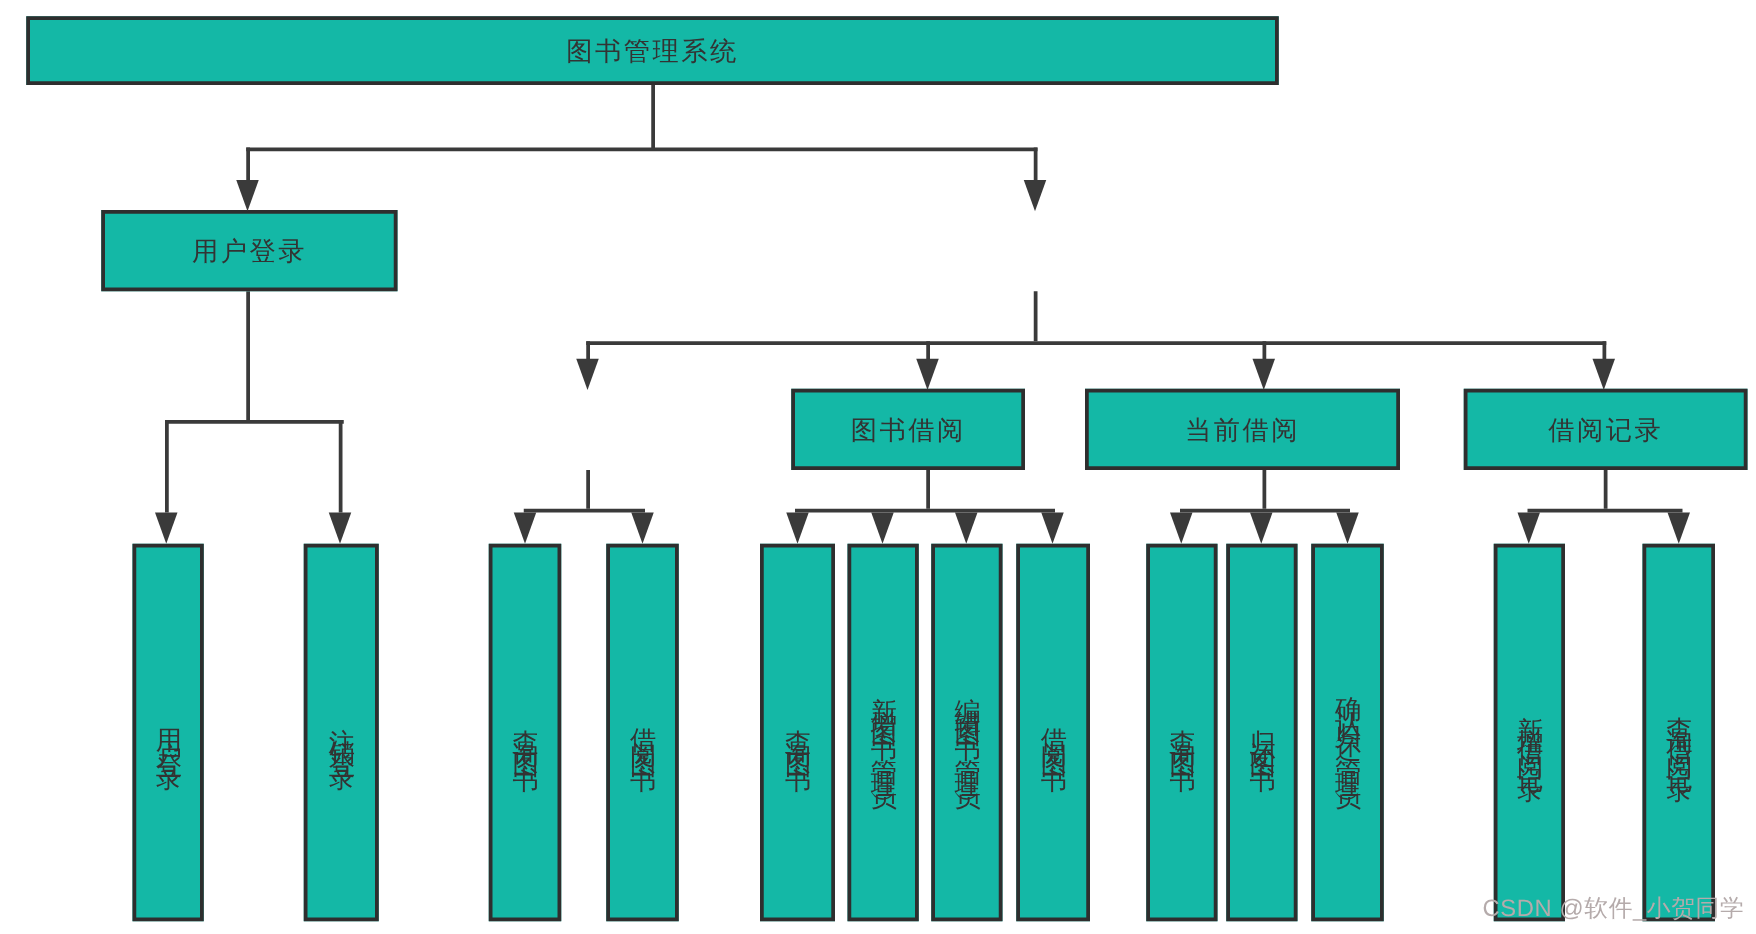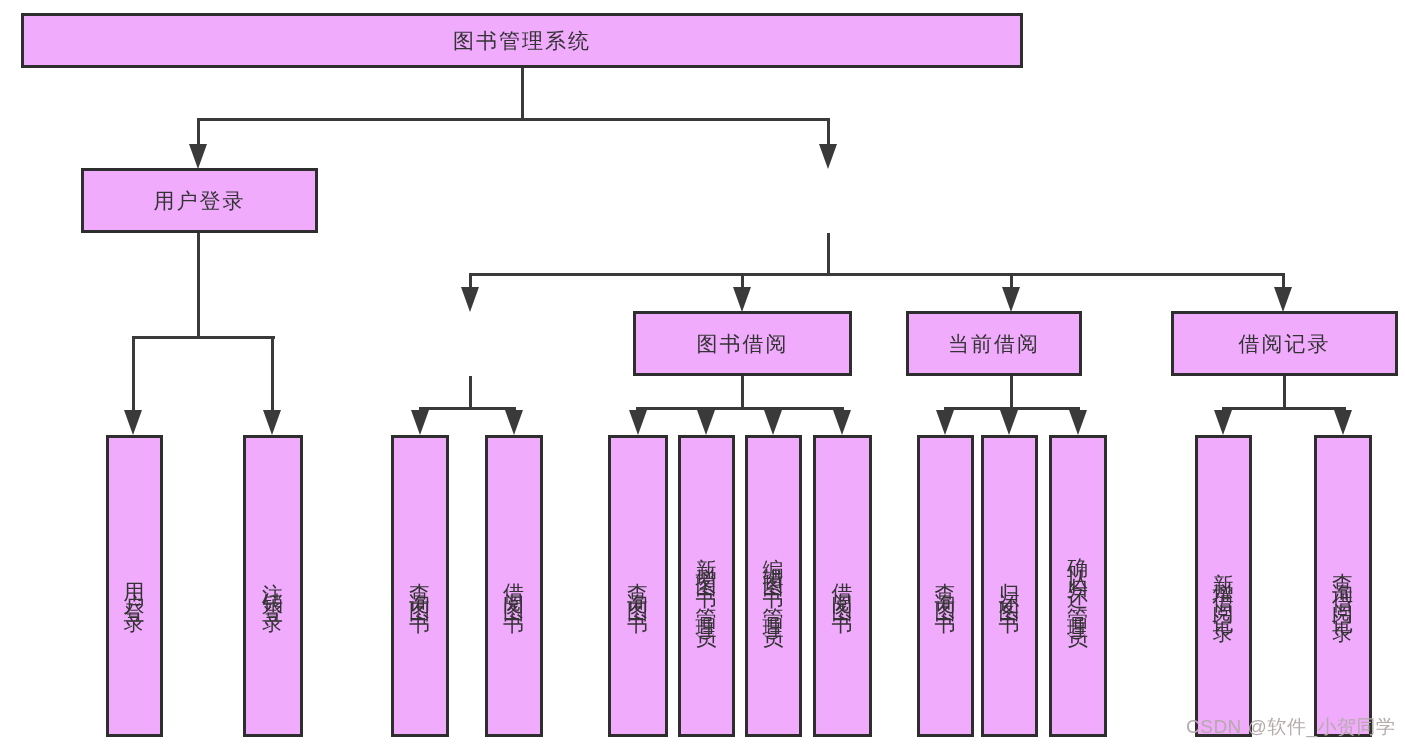--- a/index.html
+++ b/index.html
@@ -14,21 +14,21 @@
   .canvas{
     position:relative;
     width:1405px;height:747px;
     background:var(--background);
     overflow:hidden;
   }
   .box{
     position:absolute;
     box-sizing:border-box;
     border:3px solid var(--box-border);
-    background:#f0abfc;
+    background:#14b8a6;
     display:flex;
     align-items:center;
     justify-content:center;
     color:var(--text);
     z-index:2;
   }
   .box.h span{
     font-size:21px;
     letter-spacing:2px;
     white-space:nowrap;
@@ -95,24 +95,24 @@
   <div class="line" style="left:469px;top:273px;width:816px;height:3px"></div>
   <div class="line" style="left:469px;top:273px;width:3px;height:16px"></div>
   <div class="arr" style="left:461px;top:287px"></div>
   <div class="line" style="left:741px;top:273px;width:3px;height:16px"></div>
   <div class="arr" style="left:733px;top:287px"></div>
   <div class="line" style="left:1010px;top:273px;width:3px;height:16px"></div>
   <div class="arr" style="left:1002px;top:287px"></div>
   <div class="line" style="left:1282px;top:273px;width:3px;height:16px"></div>
   <div class="arr" style="left:1274px;top:287px"></div>
 
-  <div class="box h" style="left:633px;top:311px;width:219px;height:65px">
+  <div class="box h" style="left:633px;top:311px;width:187px;height:65px">
     <span>图书借阅</span>
   </div>
-  <div class="box h" style="left:906px;top:311px;width:176px;height:65px">
+  <div class="box h" style="left:868px;top:311px;width:252px;height:65px">
     <span>当前借阅</span>
   </div>
   <div class="box h" style="left:1171px;top:311px;width:227px;height:65px">
     <span>借阅记录</span>
   </div>
 
   <div class="line" style="left:469px;top:376px;width:3px;height:31px"></div>
   <div class="line" style="left:419px;top:407px;width:97px;height:3px"></div>
   <div class="arr" style="left:411px;top:410px"></div>
   <div class="arr" style="left:505px;top:410px"></div>

